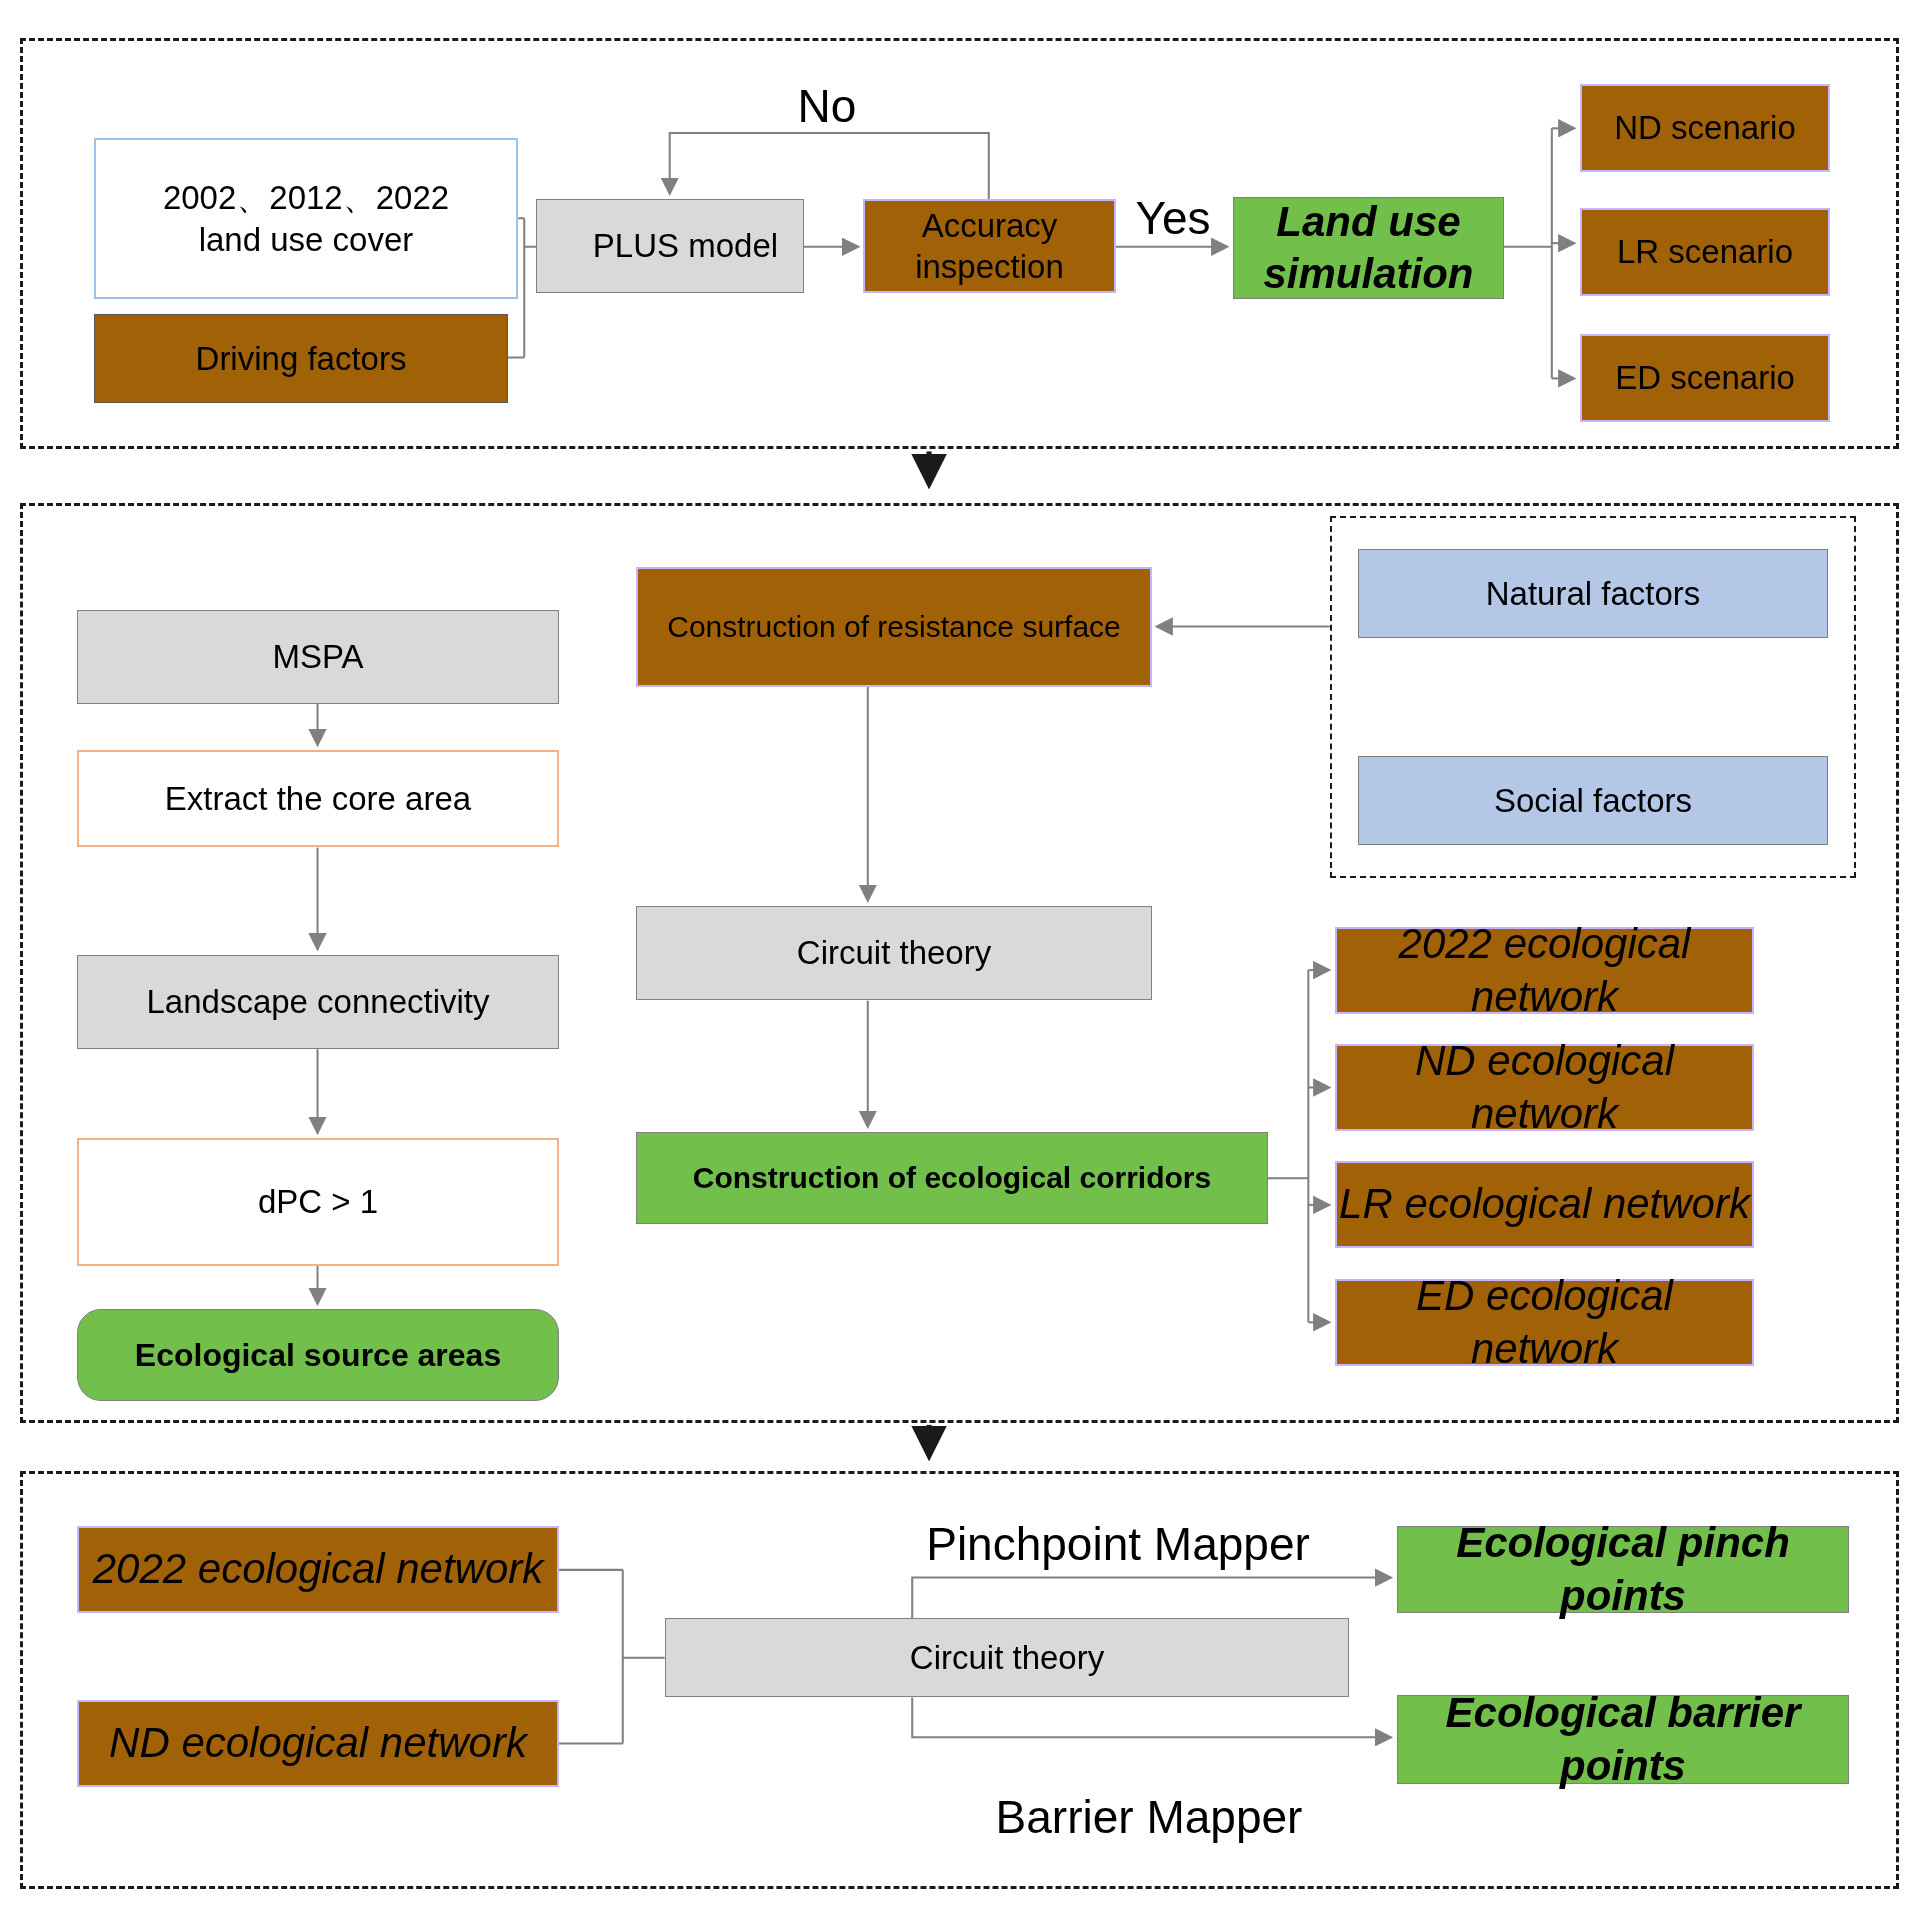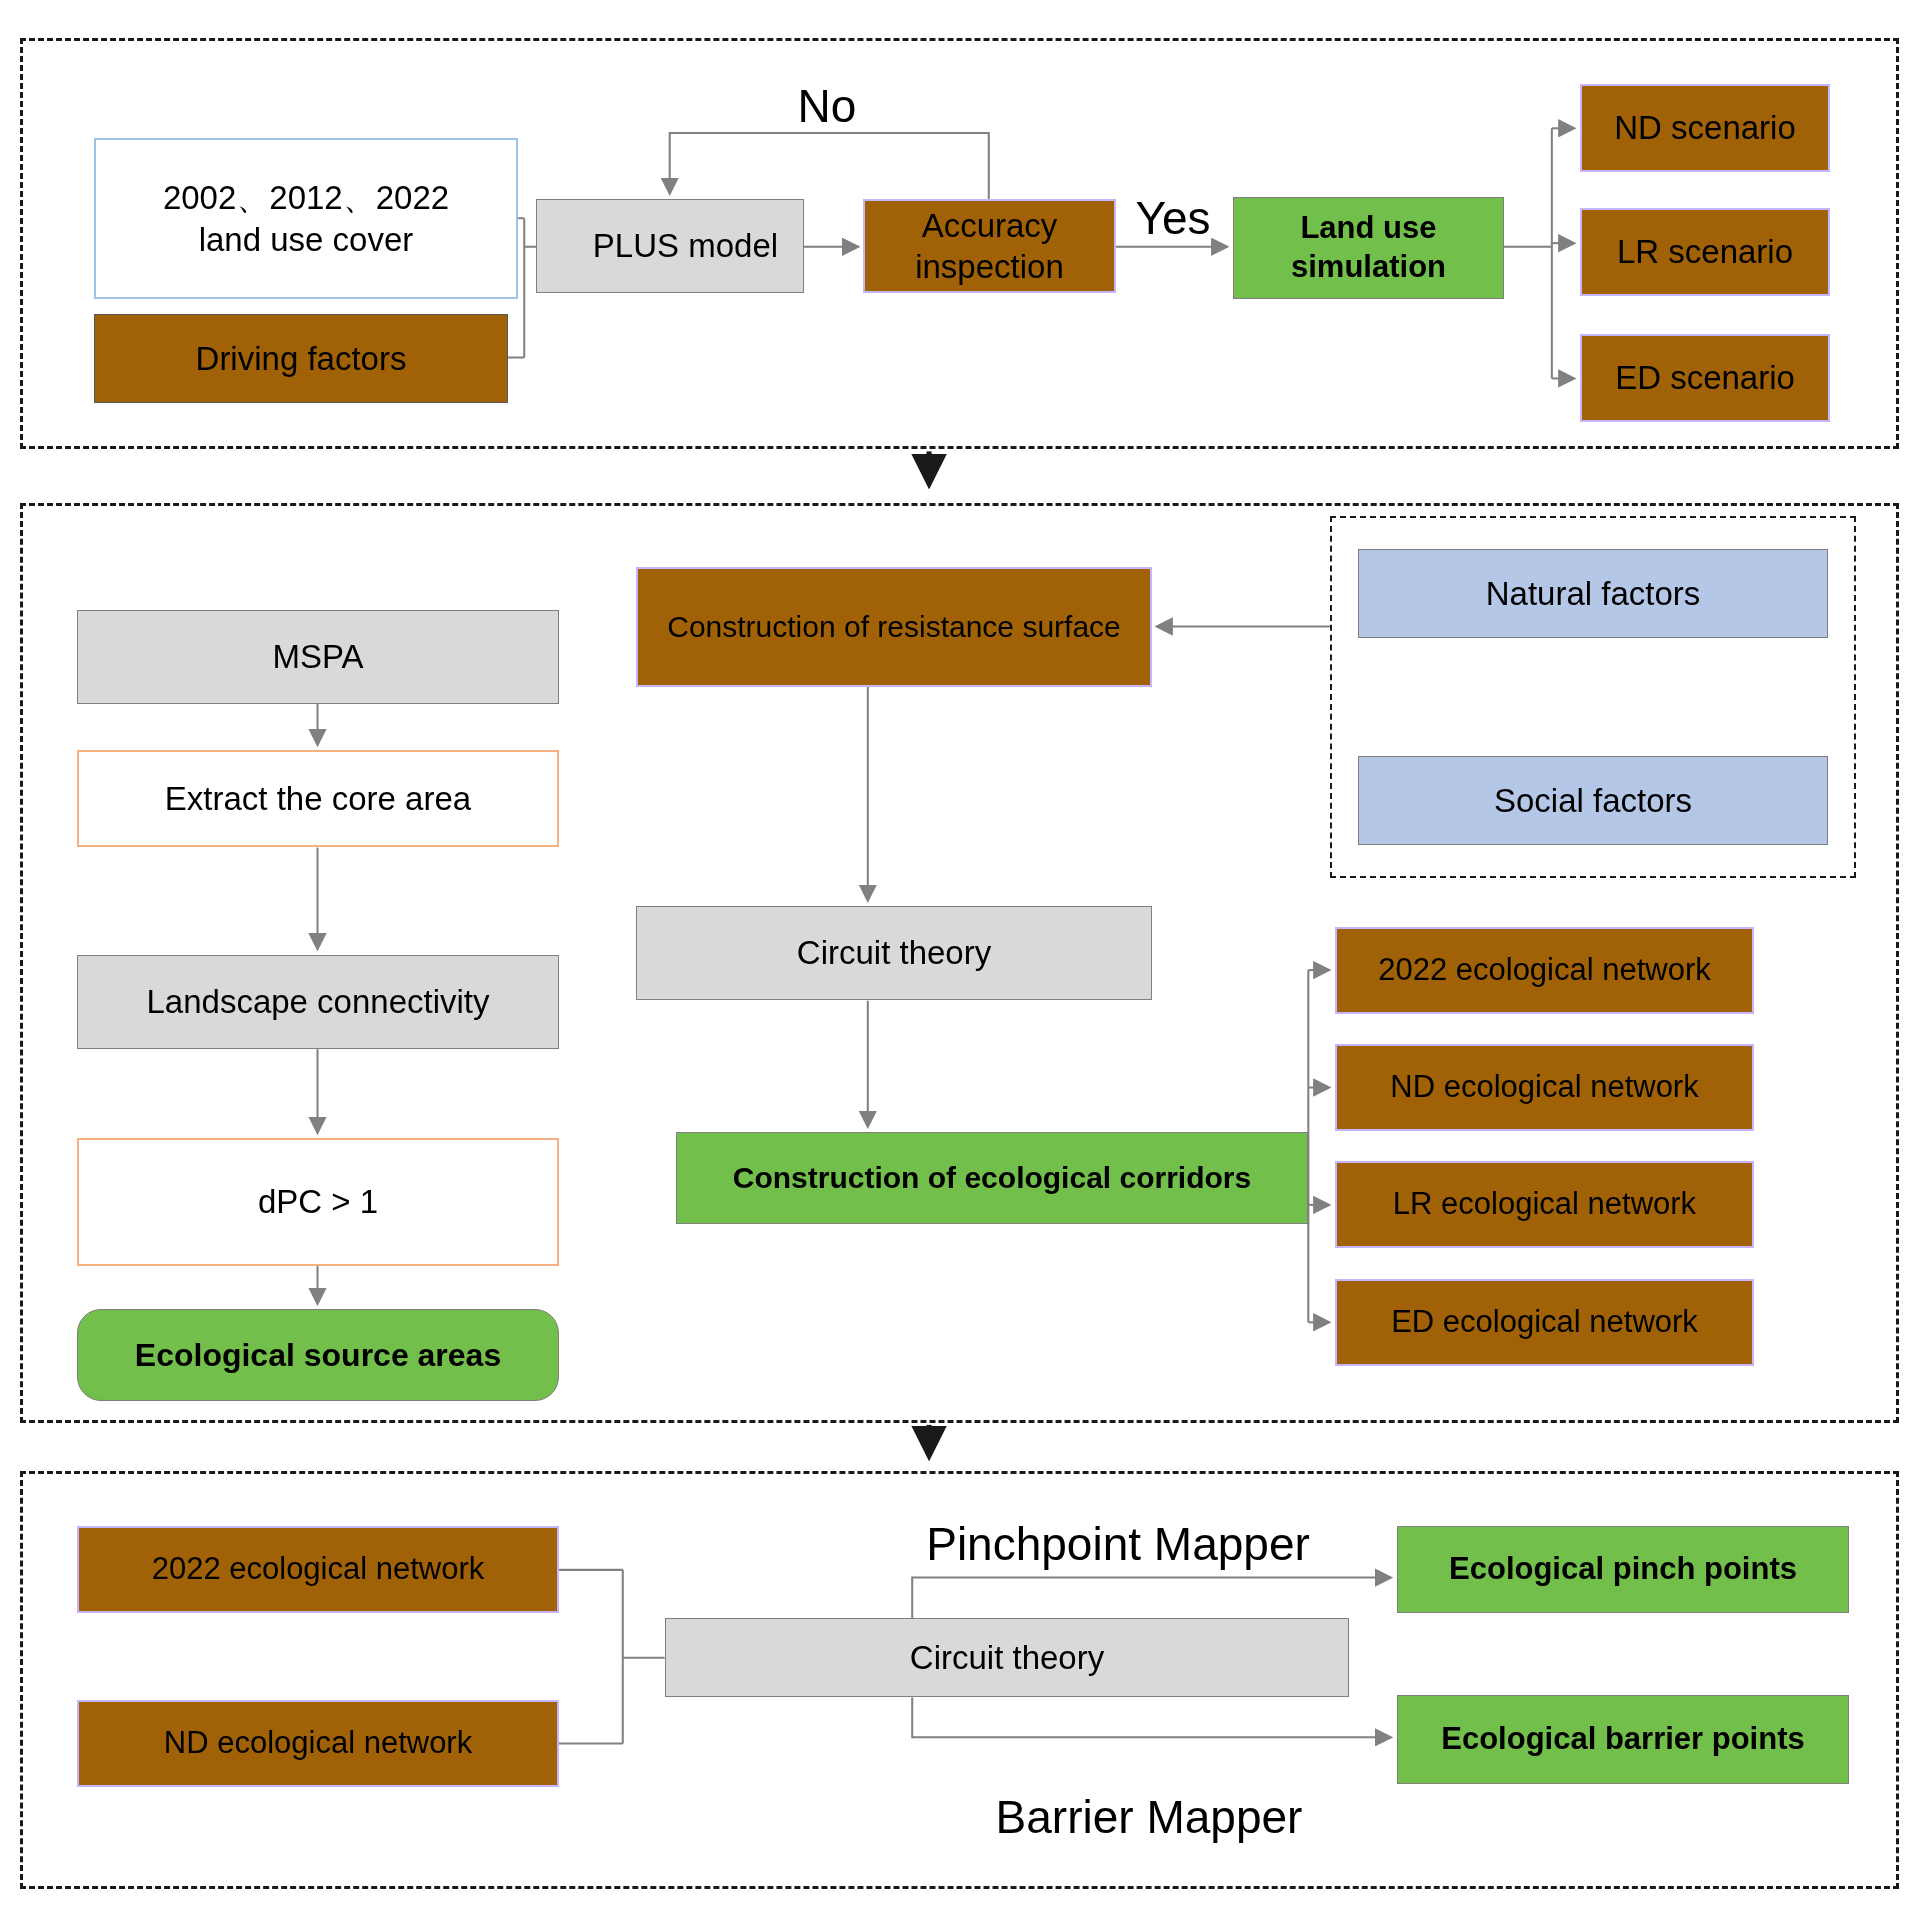--- a/index.html
+++ b/index.html
@@ -38,21 +38,21 @@
     position:absolute;border:2.6px dashed #1a1a1a;box-sizing:border-box;
   }
   .edge-label{
     position:absolute;
     transform:translate(-50%,-50%);
     font-size:46px;
     white-space:nowrap;
   }
   svg.wires{position:absolute;left:0;top:0;width:1926px;height:1909px;pointer-events:none;}
   .fs58{font-size:30px;}
-  .fs60{font-size:31px;}
+  .fs60{font-size:42px;font-style:italic;}
   .fs62{font-size:32px;border-radius:24px;}
 </style>
 </head>
 <body>
 
 <div id="canvas">
 
   <div class="panel" style="left:20.4px;top:38px;width:1879px;height:411px;"></div>
   <div class="panel" style="left:20.4px;top:503px;width:1879px;height:920px;"></div>
   <div class="panel" style="left:20.4px;top:1471px;width:1879px;height:418px;"></div>
@@ -121,21 +121,21 @@
   <div class="edge-label" style="left:1173px;top:218px;">Yes</div>
 
   <div class="box gray" style="left:77px;top:562px;width:482px;height:94px;margin-top:48px;">MSPA</div>
   <div class="box orangeborder" style="left:77px;top:750px;width:482px;height:97px;">Extract the core area</div>
   <div class="box gray" style="left:77px;top:955px;width:482px;height:94px;">Landscape connectivity</div>
   <div class="box orangeborder" style="left:77px;top:1138px;width:482px;height:128px;">dPC &gt; 1</div>
   <div class="box green fs62" style="left:77px;top:1309px;width:482px;height:92px;">Ecological source areas</div>
 
   <div class="box white fs58" style="left:636px;top:567px;width:516px;height:120px;">Construction of resistance surface</div>
   <div class="box gray" style="left:636px;top:906px;width:516px;height:94px;">Circuit theory</div>
-  <div class="box green fs58" style="left:636px;top:1132px;width:632px;height:92px;margin-left:40px;">Construction of ecological corridors</div>
+  <div class="box green fs58" style="left:636px;top:1132px;width:632px;height:92px;">Construction of ecological corridors</div>
 
   <div class="box blue2" style="left:1358px;top:549px;width:470px;height:89px;">Natural factors</div>
   <div class="box blue2" style="left:1358px;top:756px;width:470px;height:89px;">Social factors</div>
 
   <div class="box white fs60" style="left:1335px;top:927px;width:419px;height:87px;">2022 ecological network</div>
   <div class="box white fs60" style="left:1335px;top:1044px;width:419px;height:87px;">ND ecological network</div>
   <div class="box white fs60" style="left:1335px;top:1161px;width:419px;height:87px;">LR  ecological network</div>
   <div class="box white fs60" style="left:1335px;top:1279px;width:419px;height:87px;">ED  ecological network</div>
 
   <div class="box white fs60" style="left:77px;top:1526px;width:482px;height:87px;">2022 ecological network</div>

